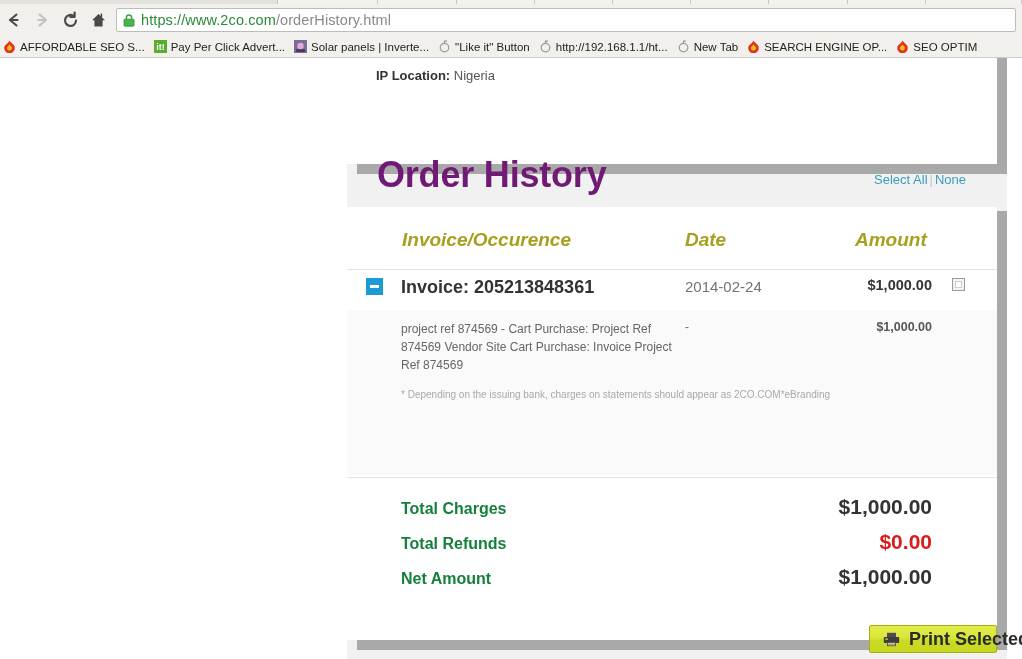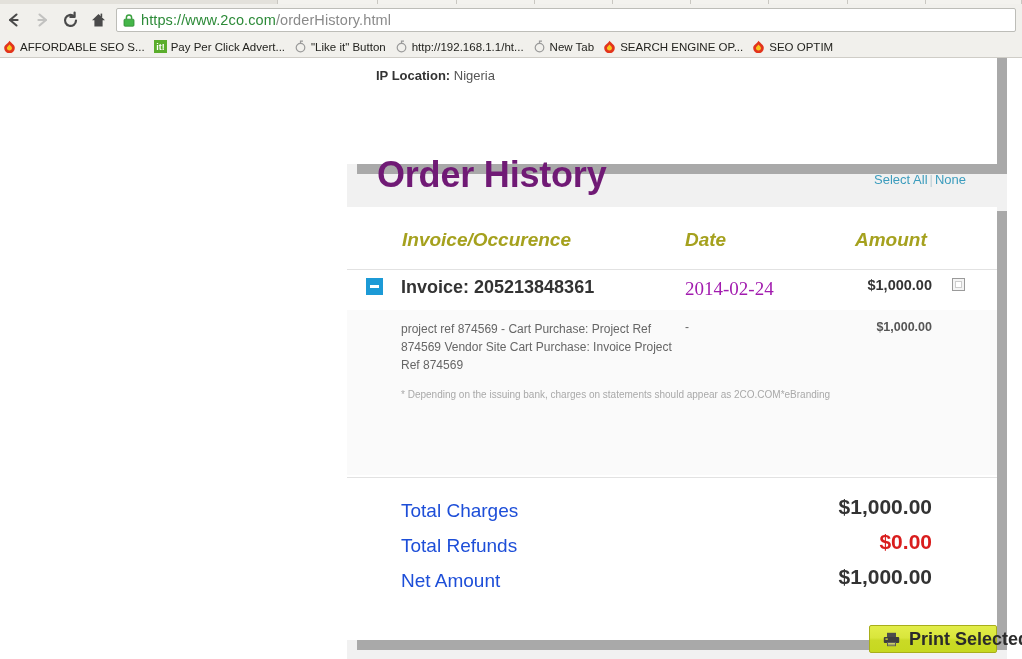--- a/index.html
+++ b/index.html
@@ -270,23 +270,22 @@
     left: 54px;
     top: 7px;
     font-size: 18px;
     font-weight: bold;
     color: #333333;
   }
   .inv-date {
     position: absolute;
     left: 338px;
     top: 8px;
-    font-size: 19px;
-    color: #a21caf;
-    font-family: Liberation Serif, serif;
+    font-size: 15px;
+    color: #737373;
   }
   .inv-amount {
     position: absolute;
     left: 455px;
     width: 130px;
     text-align: right;
     top: 7px;
     font-size: 14.5px;
     font-weight: bold;
     color: #333333;
@@ -365,23 +364,23 @@
     top: 0; left: 0;
     width: 650px;
     height: 1px;
     background: #e2e2e2;
   }
   .trow { position: absolute; left: 0; width: 650px; height: 35px; }
   .trow .tlabel {
     position: absolute;
     left: 54px;
     top: 5px;
-    font-size: 19px;
-    font-weight: normal;
-    color: #1d4ed8;
+    font-size: 16px;
+    font-weight: bold;
+    color: #15803d;
   }
   .trow .tvalue {
     position: absolute;
     left: 420px;
     width: 165px;
     text-align: right;
     top: 0;
     font-size: 21px;
     font-weight: bold;
     color: #333333;
@@ -487,20 +486,28 @@
     </div>
 
     <div class="bookmark">
       <svg class="favicon" viewBox="0 0 13 13" aria-hidden="true">
         <rect width="13" height="13" fill="#5aad2c"></rect>
         <text x="6.5" y="10" font-family="Liberation Sans, sans-serif" font-size="9" font-weight="bold" fill="#ffffff" text-anchor="middle">it!</text>
       </svg>
       <span class="bm-label">Pay Per Click Advert...</span>
     </div>
 
+    <div class="bookmark">
+      <svg class="favicon" viewBox="0 0 13 13" aria-hidden="true">
+        <rect width="13" height="13" fill="#7d6b97"></rect>
+        <circle cx="6.5" cy="6" r="3.2" fill="#e4a7d2"></circle>
+        <rect x="2" y="9.4" width="9" height="2.4" fill="#3e3550"></rect>
+      </svg>
+      <span class="bm-label">Solar panels | Inverte...</span>
+    </div>
 
     <div class="bookmark">
       <svg class="favicon" viewBox="0 0 13 13" aria-hidden="true">
         <circle cx="6.5" cy="7.6" r="4.3" fill="none" stroke="#9a9a9a" stroke-width="1.2"></circle>
         <path d="M6.5 3.3 L6.5 1.2 L9 1.2" fill="none" stroke="#9a9a9a" stroke-width="1.2"></path>
       </svg>
       <span class="bm-label">"Like it" Button</span>
     </div>
 
     <div class="bookmark">

